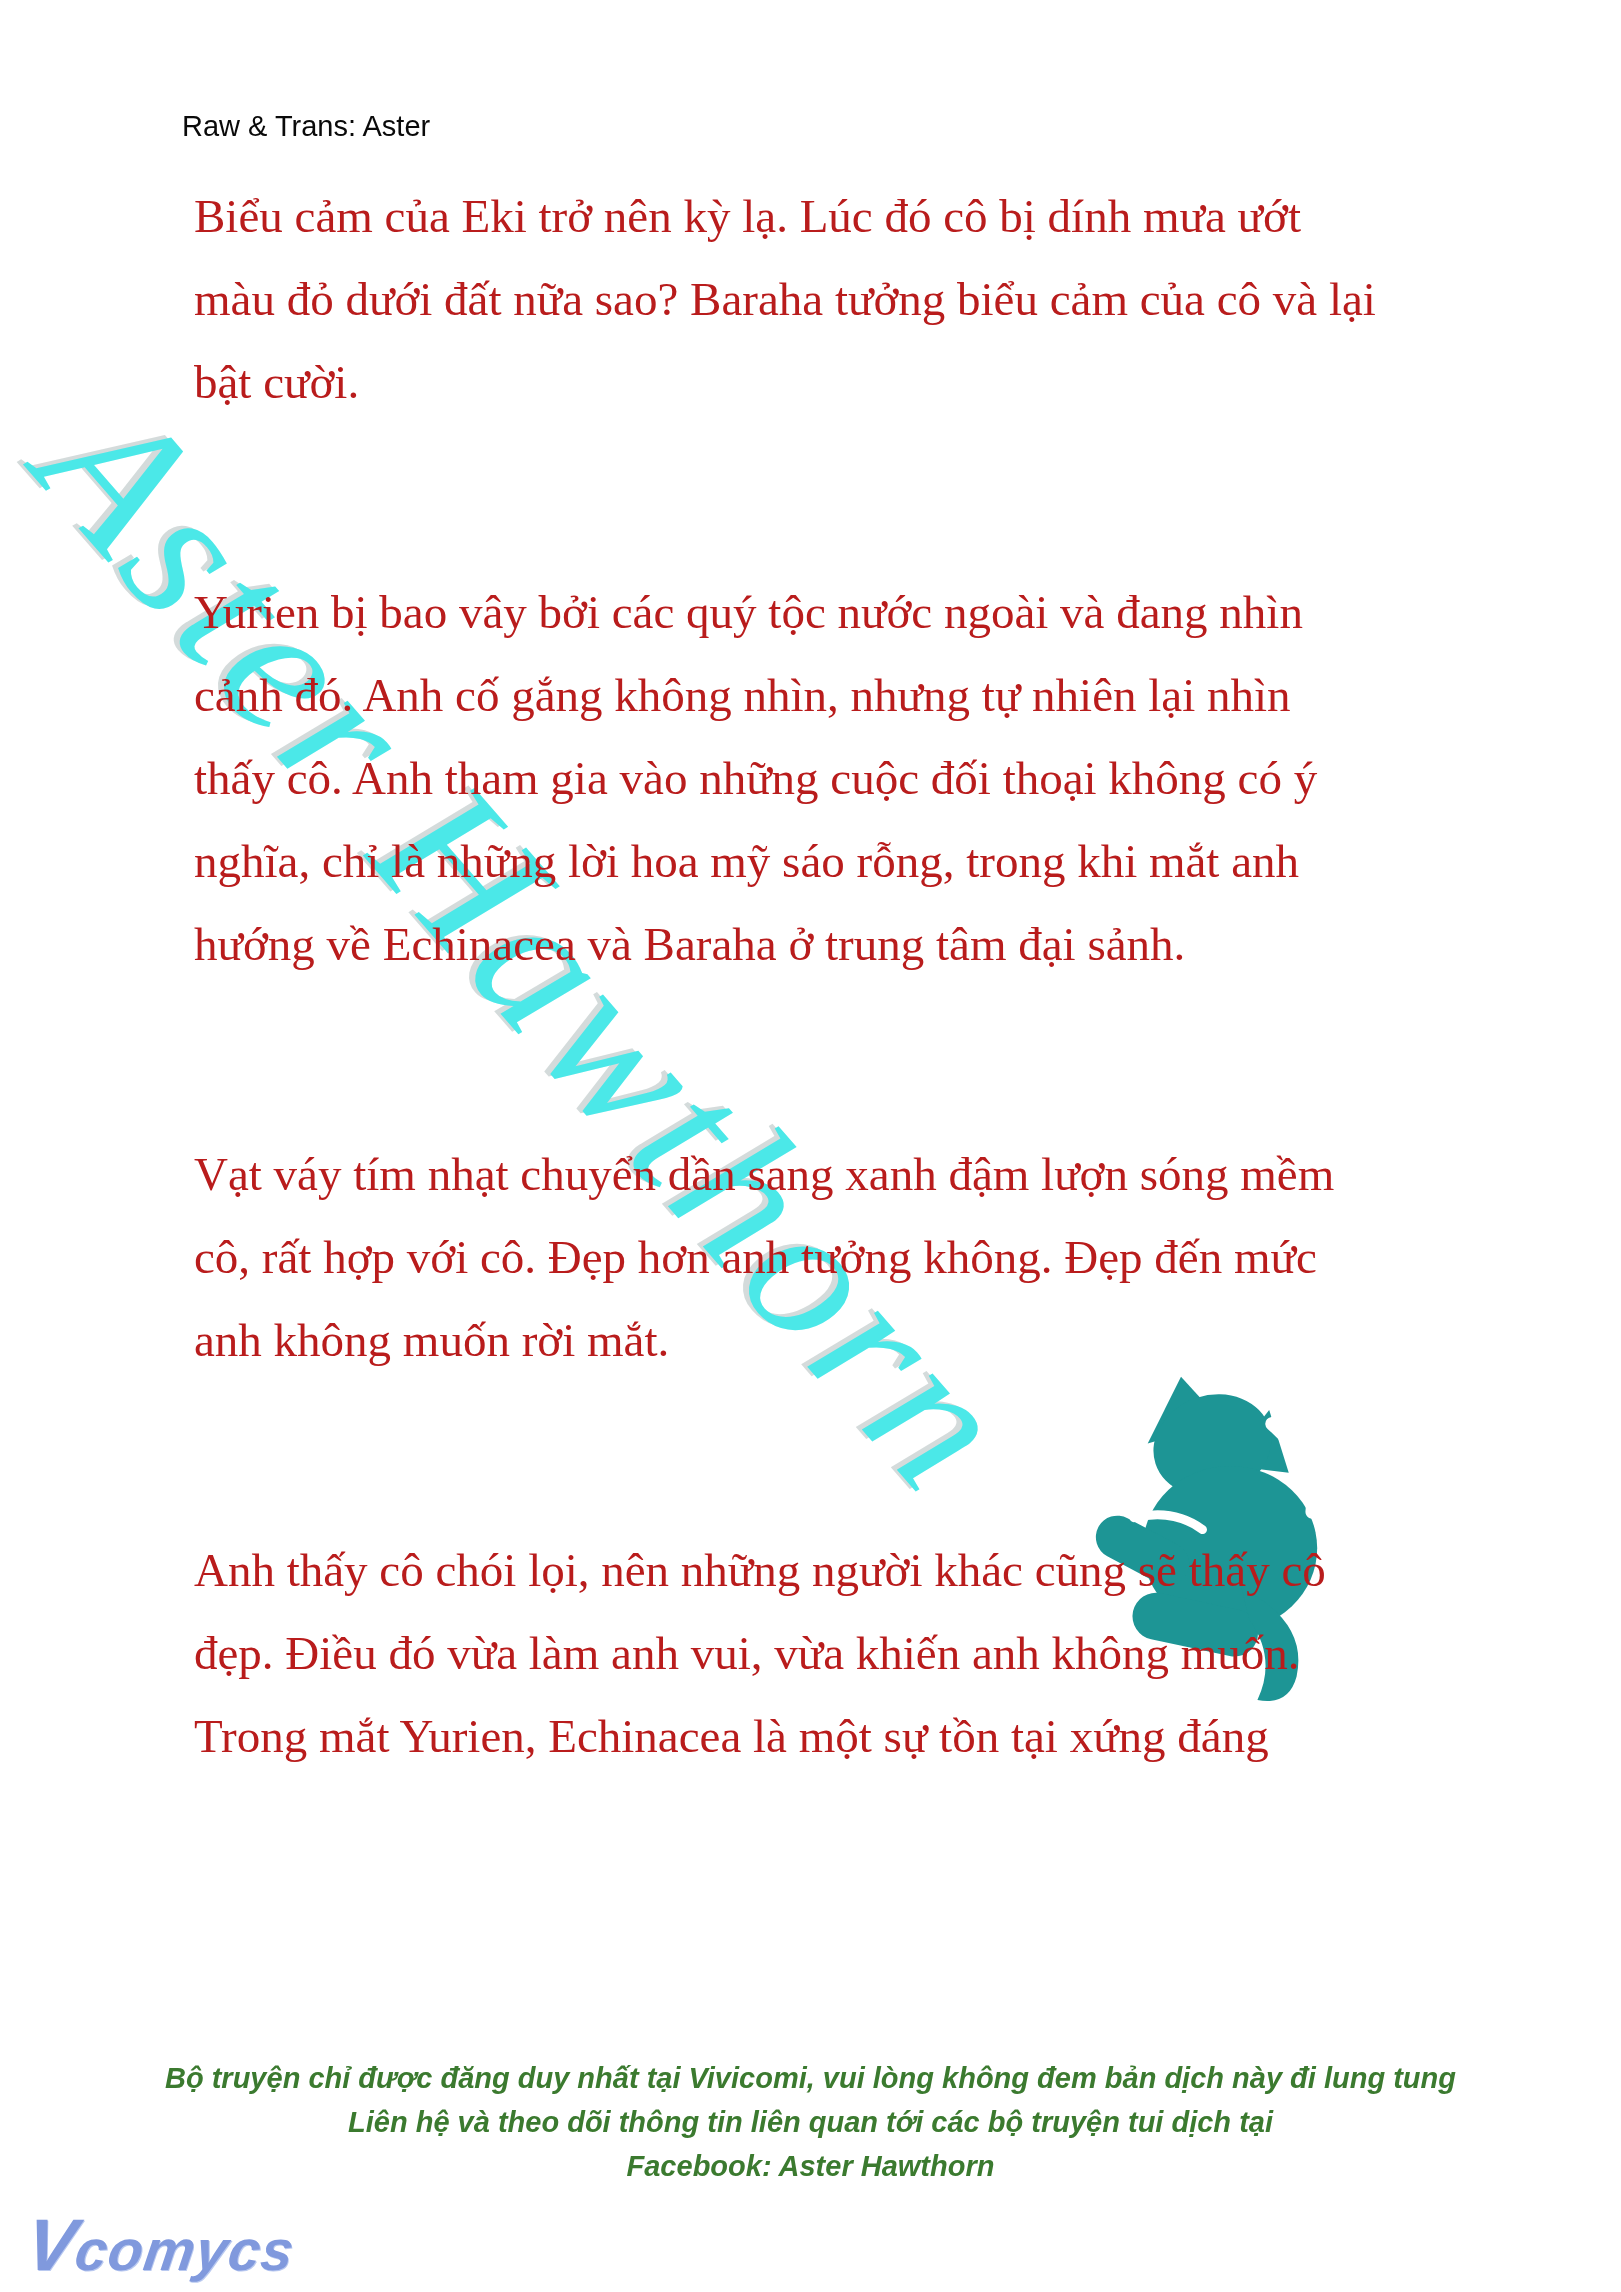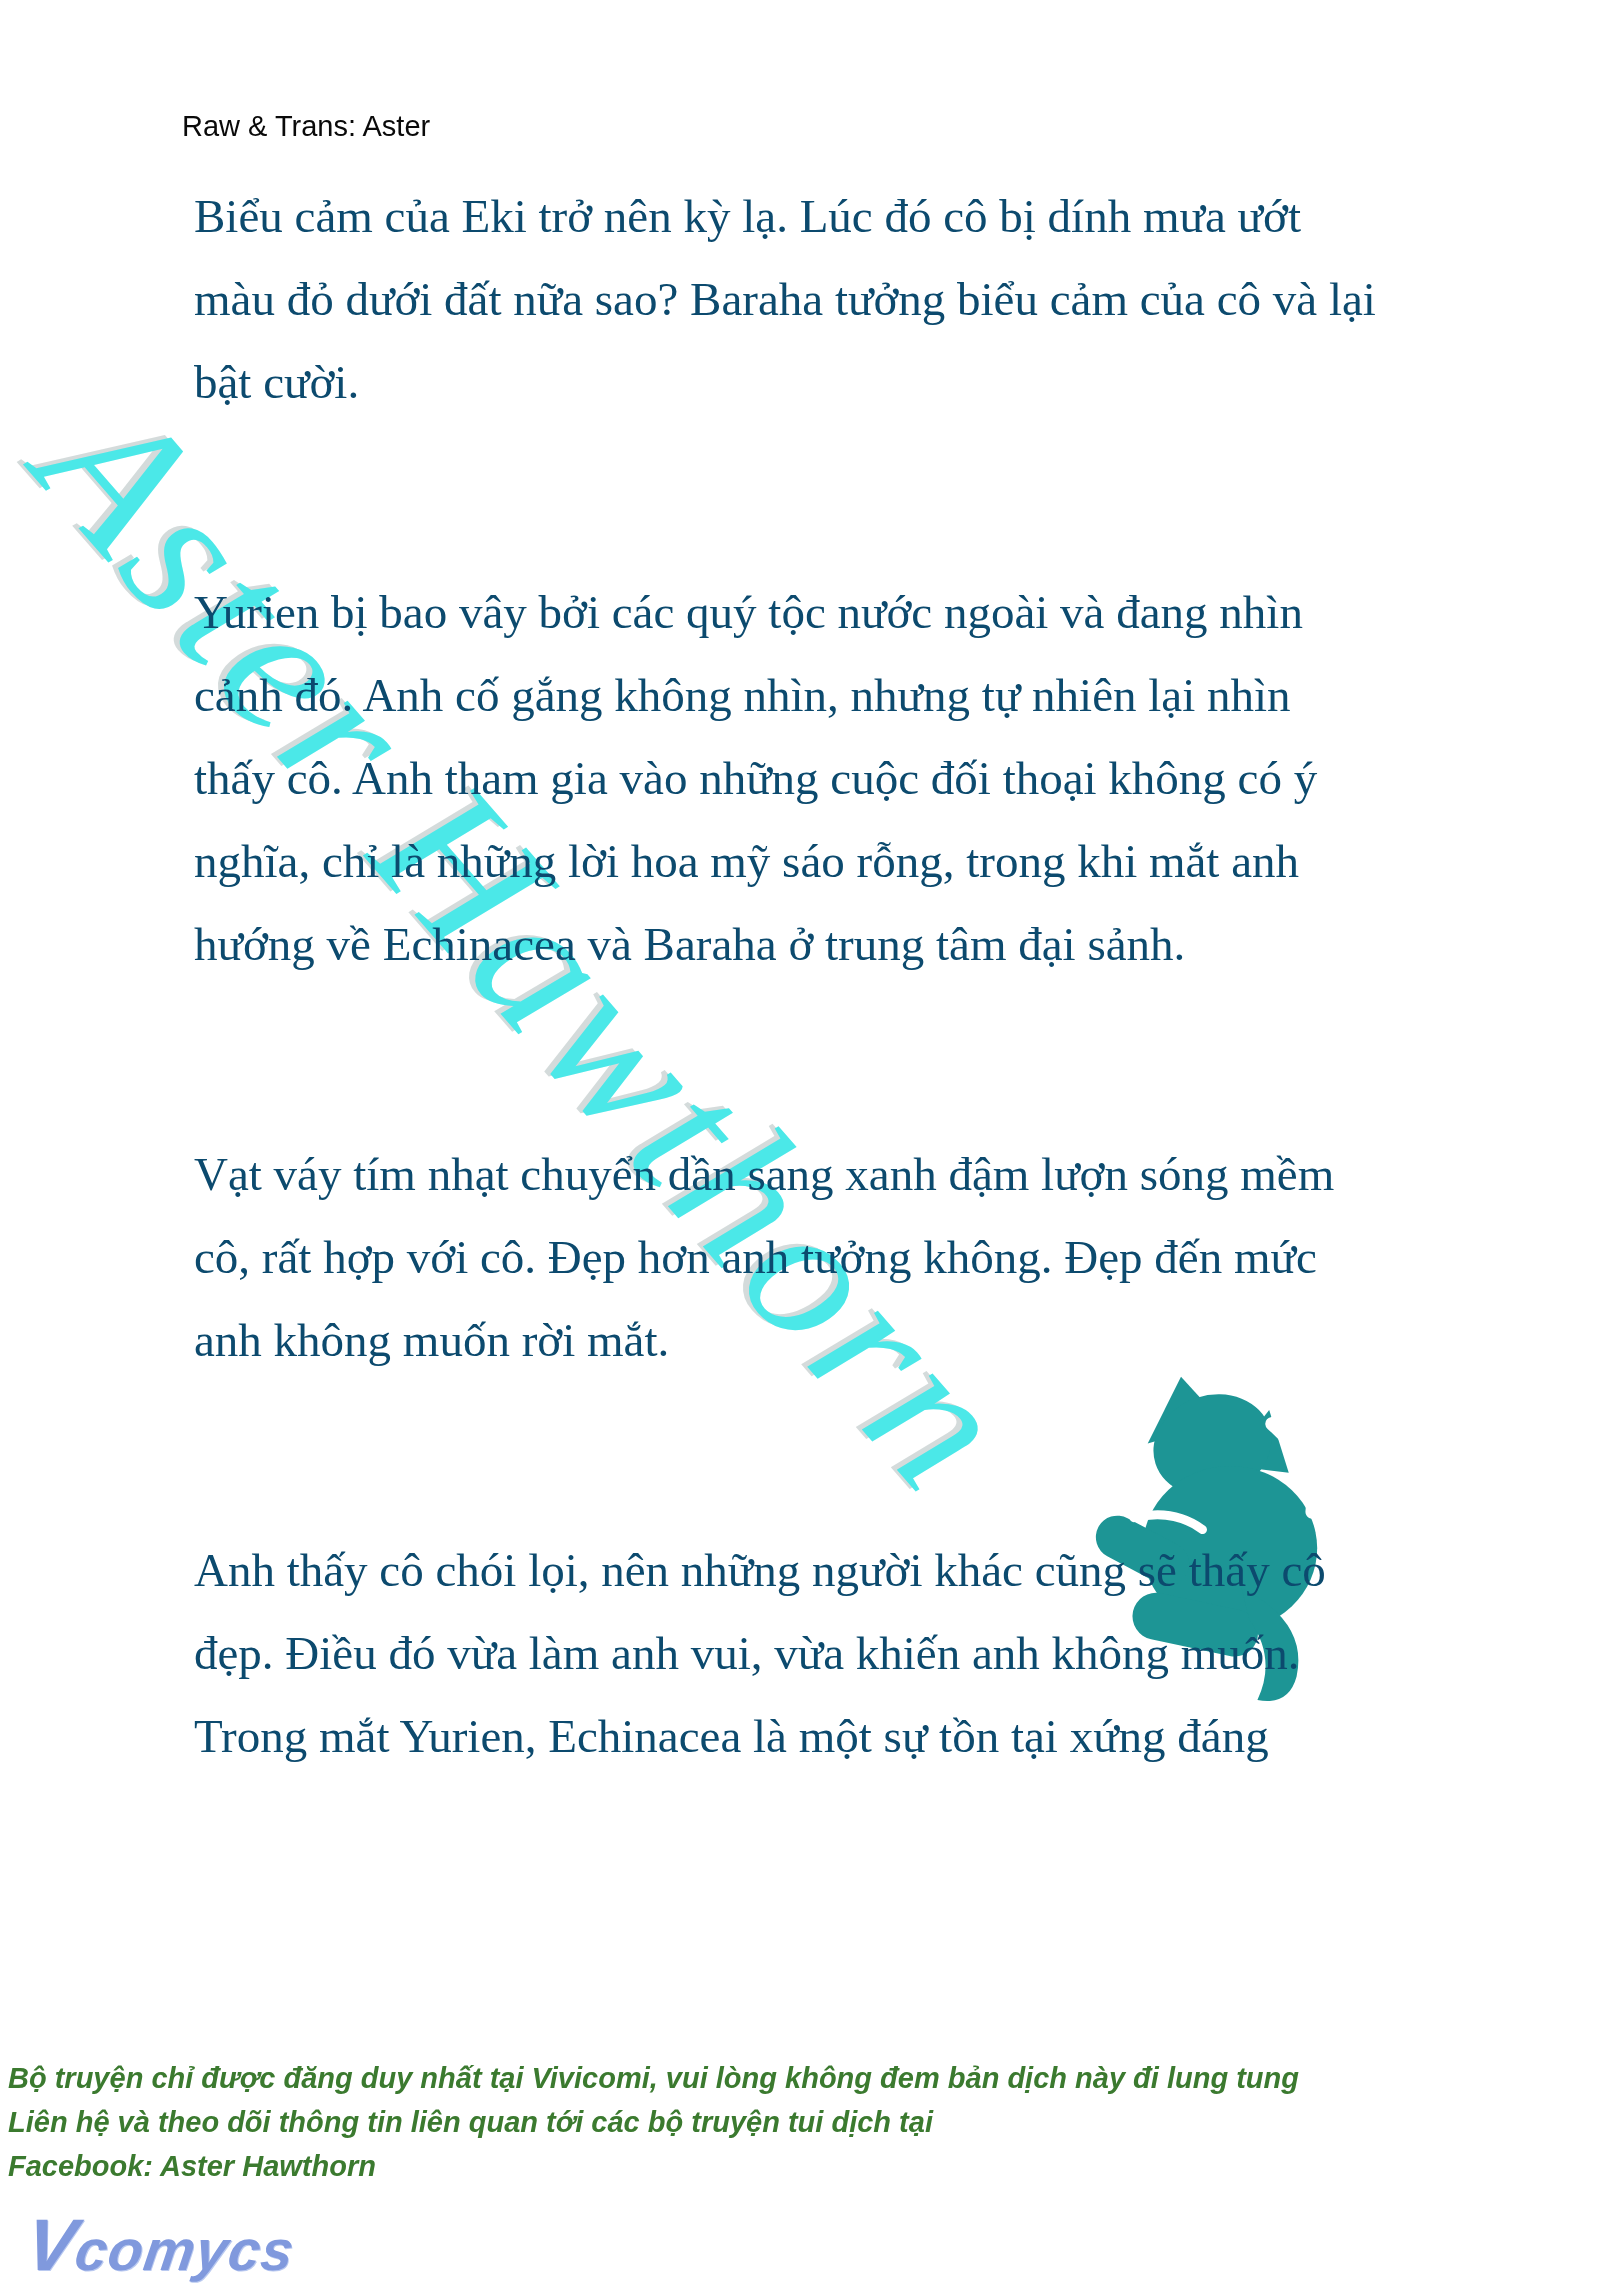--- a/index.html
+++ b/index.html
@@ -39,28 +39,28 @@
   }
   
   .content{
     position:absolute;left:194px;top:175px;width:1274px;
     z-index:2;
   }
   .para{margin:0 0 147px 0;}
   .para:last-child{margin-bottom:0;}
   .line{
     height:83px;line-height:83px;
-    font-size:47px;color:#0c4a6e;
+    font-size:47px;color:#b91c1c;
     white-space:pre;
   }
   
   .footer{
     position:absolute;left:0;right:0;top:2056px;
+    text-align:center;
     z-index:2;
-    margin-left:8px;
   }
   .fline{
     height:44px;line-height:44px;
     font-family:"Liberation Sans", sans-serif;
     font-style:italic;font-weight:bold;
     font-size:29px;
     color:#3b7a2f;
     white-space:pre;
   }
   

